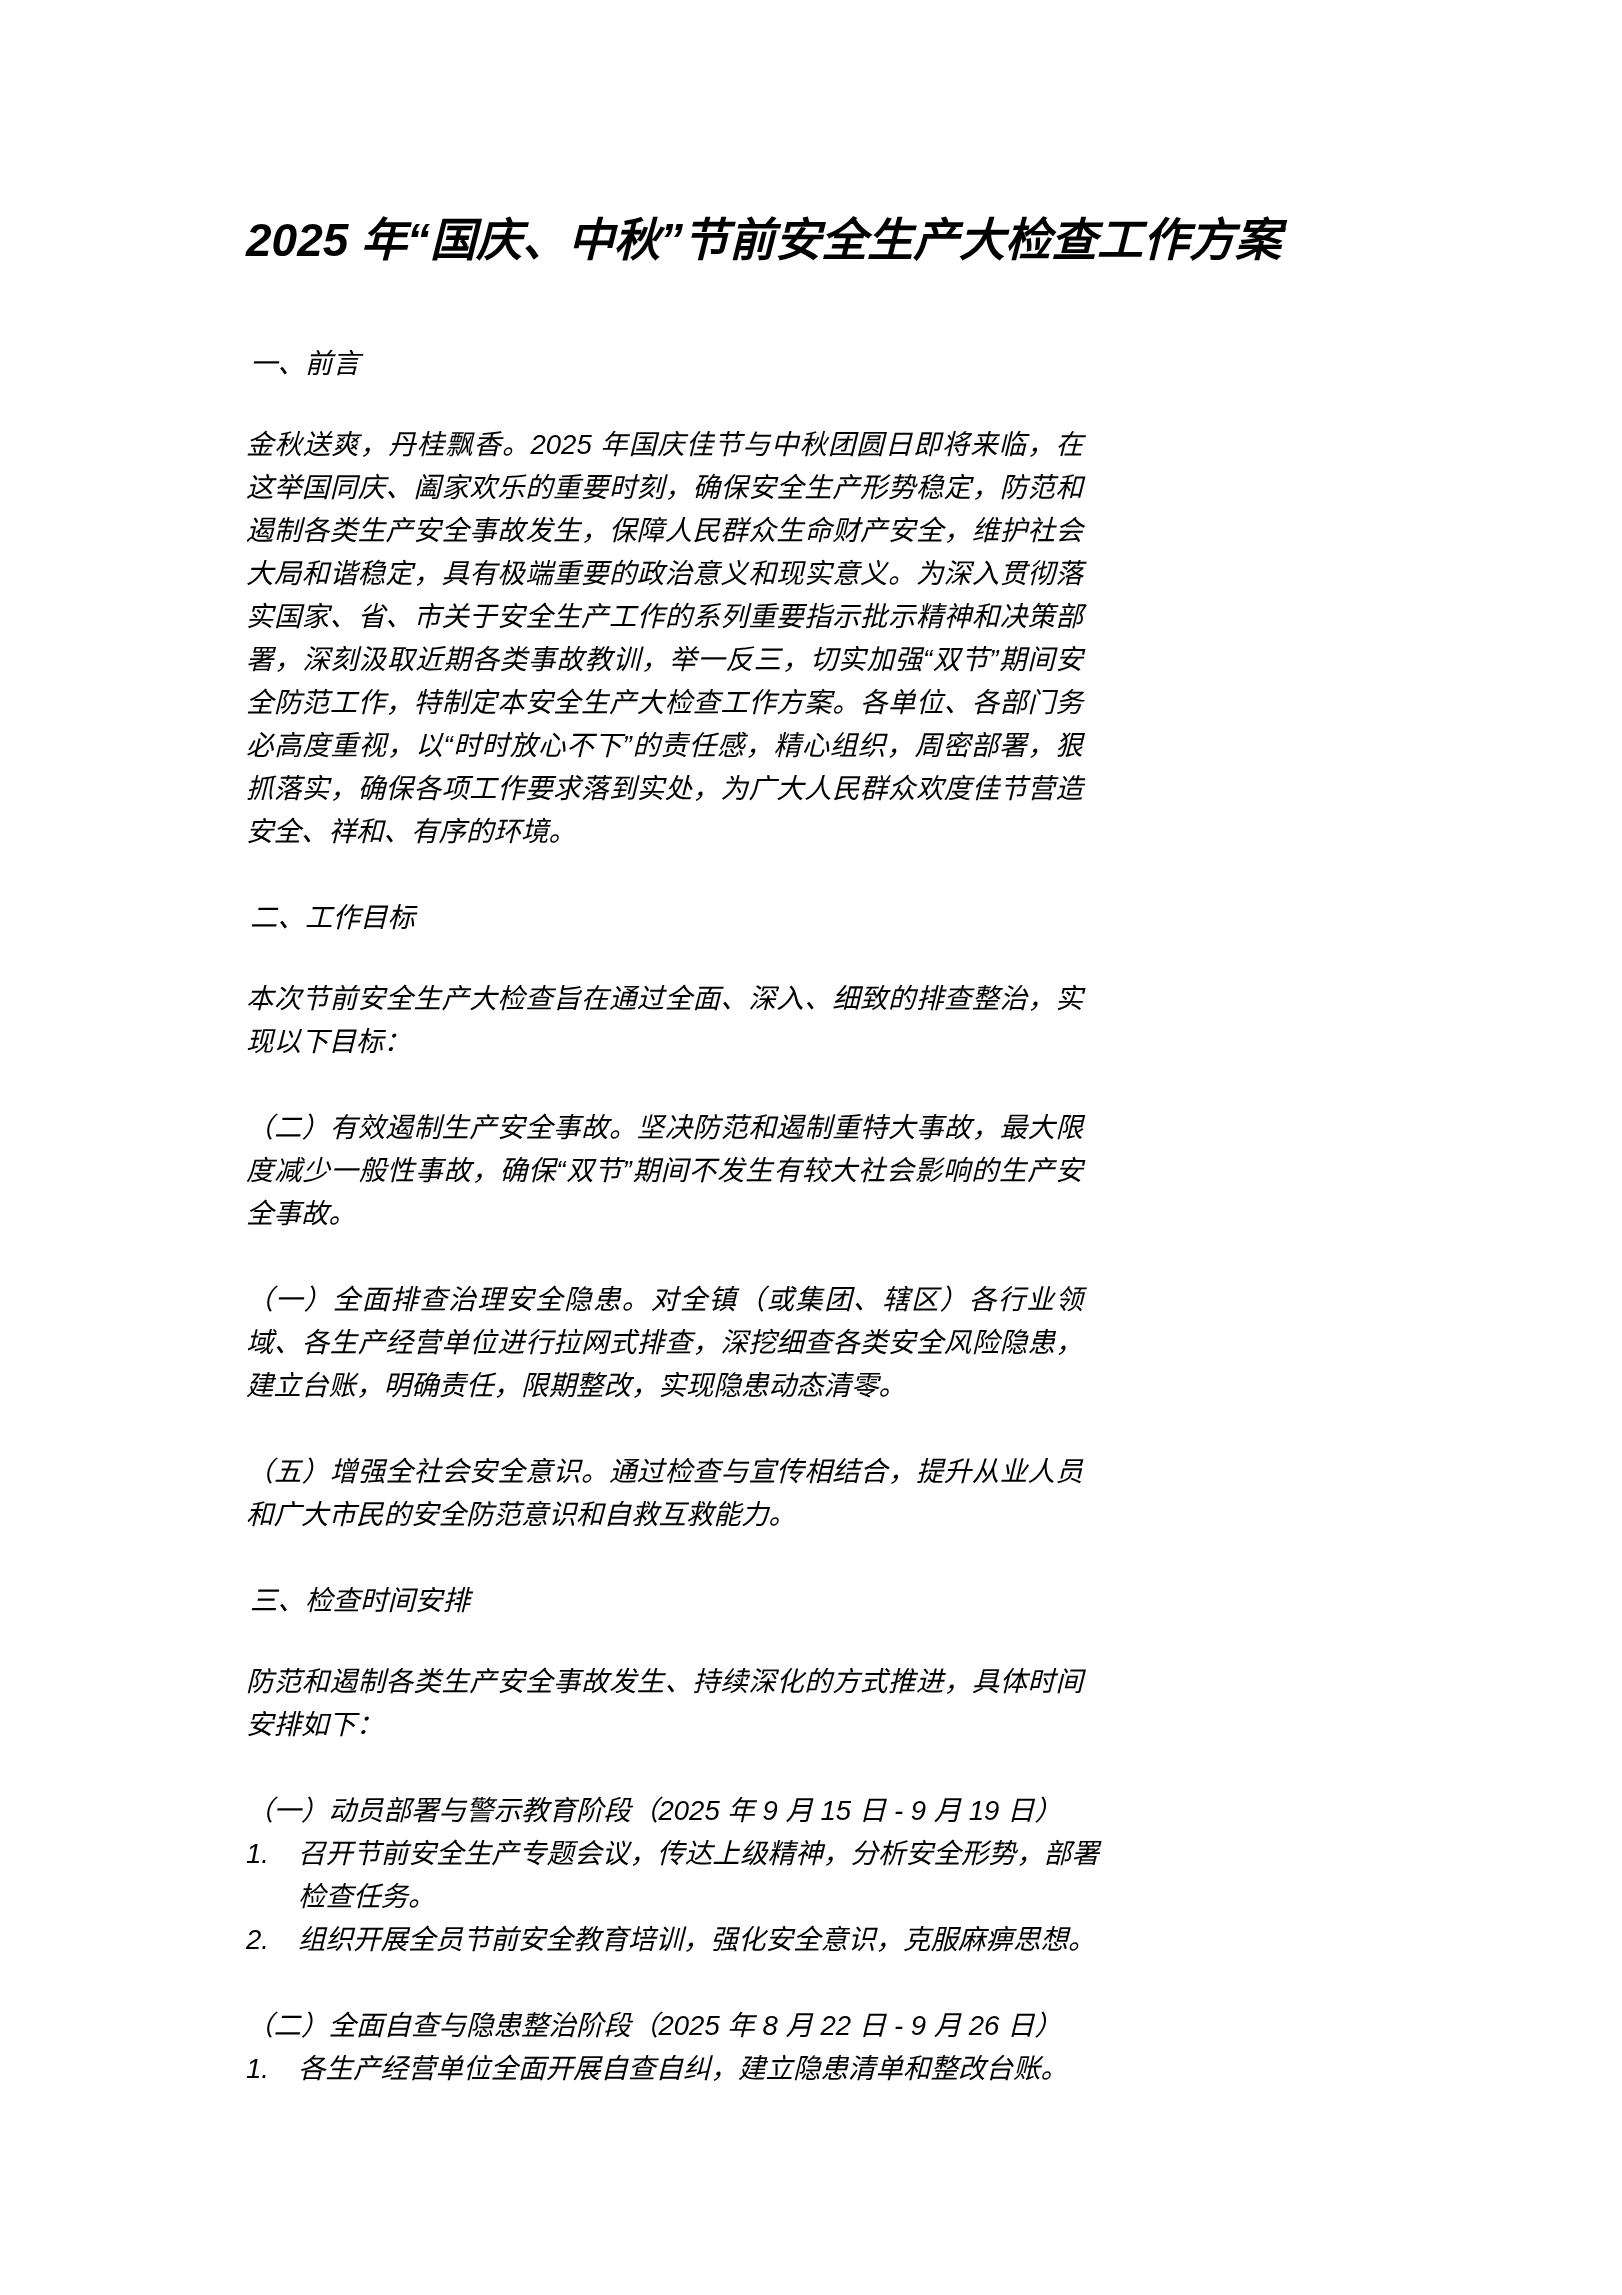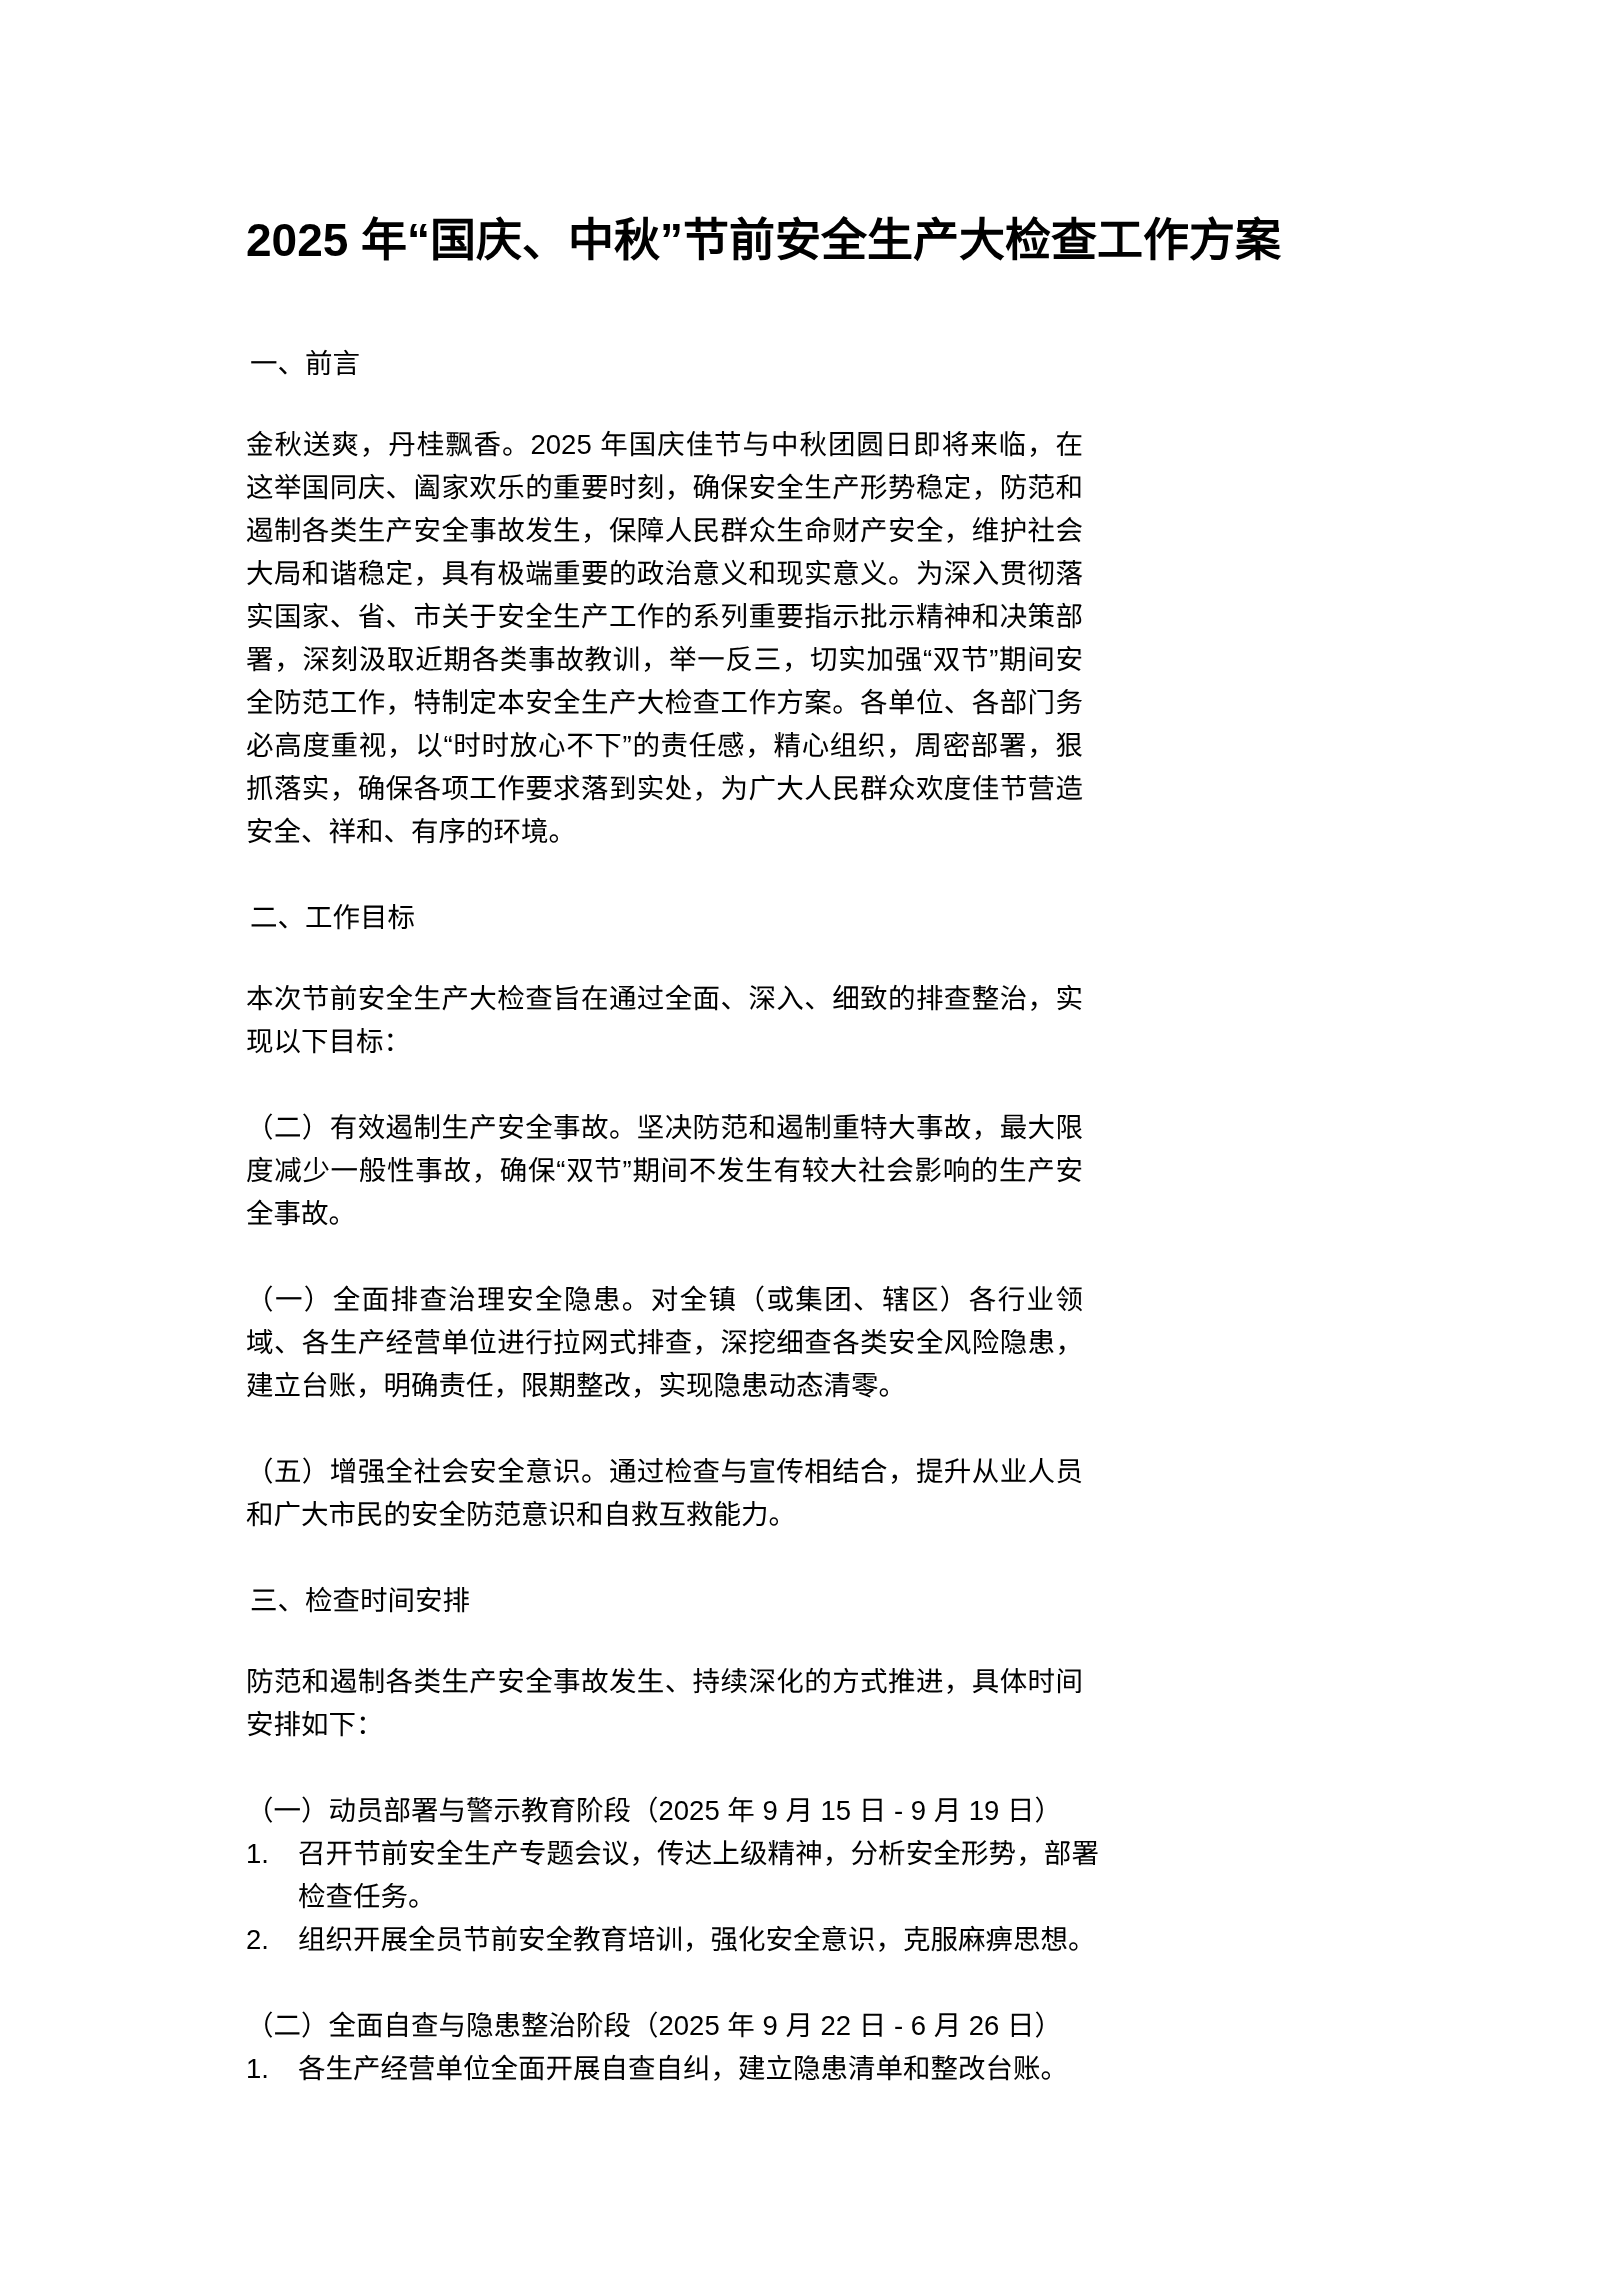--- a/index.html
+++ b/index.html
@@ -13,20 +13,21 @@
     height: 2295px;
     box-sizing: border-box;
     padding: 216px 246px 0 246px;
     background: #ffffff;
     color: #000000;
     
     font-family: "Liberation Sans", serif;
     font-size: 27.5px;
     line-height: 43px;
     overflow: hidden;
+    font-style: italic;
   }
   .doc-title {
     margin: 0 0 77px 0;
     font-size: 46px;
     line-height: 49px;
     font-weight: 700;
     text-align: center;
     white-space: nowrap;
   }
   .heading {
@@ -88,21 +89,21 @@
   <div class="list-item">
     <span class="list-num">1.</span>
     <span class="list-text">召开节前安全生产专题会议，传达上级精神，分析安全形势，部署检查任务。</span>
   </div>
 
   <div class="list-item">
     <span class="list-num">2.</span>
     <span class="list-text">组织开展全员节前安全教育培训，强化安全意识，克服麻痹思想。</span>
   </div>
 
-  <p class="stage-heading" style="margin-top:43px;">（二）全面自查与隐患整治阶段（2025 年 9 月 22 日 - 6 月 26 日）</p>
+  <p class="stage-heading" style="margin-top:43px;">（二）全面自查与隐患整治阶段（2025 年 8 月 22 日 - 9 月 26 日）</p>
 
   <div class="list-item">
     <span class="list-num">1.</span>
     <span class="list-text">各生产经营单位全面开展自查自纠，建立隐患清单和整改台账。</span>
   </div>
 
 </div>
 
 
 </body></html>

